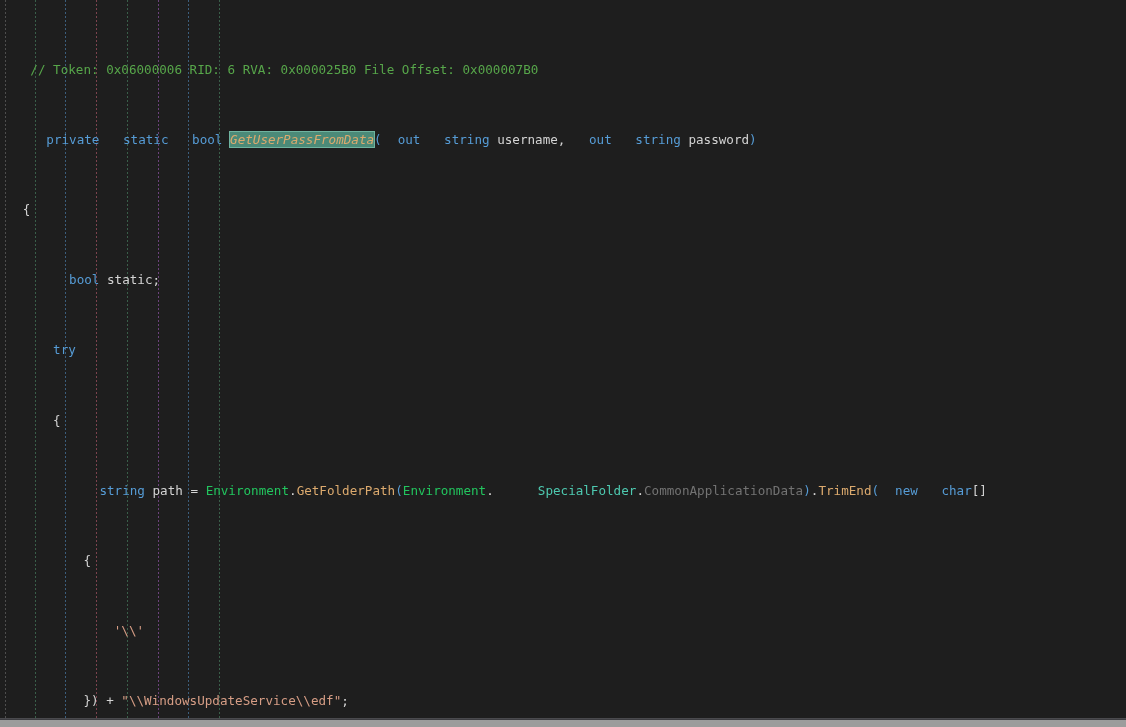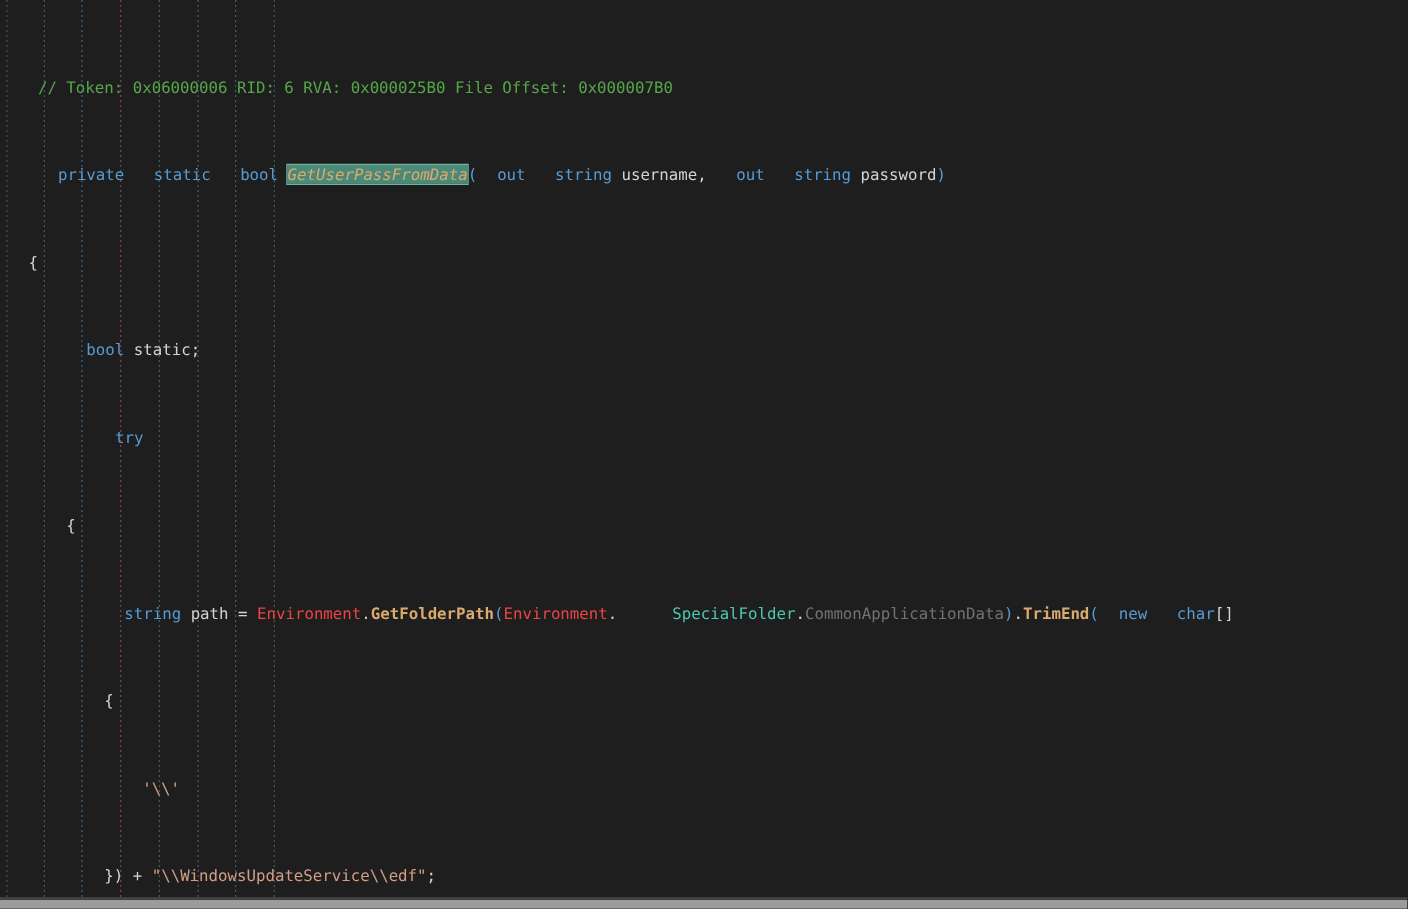--- a/index.html
+++ b/index.html
@@ -33,23 +33,23 @@
     letter-spacing:0px;
     white-space:pre;
     color:#d4d4d4;
   }
   .ln { height:17.55px; white-space:pre; }
   .ind { display:inline-block; }
 
   
   .cmt   { color:#57a64a; }
   .kw    { color:#569cd6;margin-left:16px; }          
-  .ctl   { color:#569cd6;margin-left:39px; }
-  .typ   { color:#ef4444; }          
-  .mth   { color:#dcaa6e;font-weight:bold; }          
+  .ctl   { color:#569cd6; }
+  .typ   { color:#22c55e; }          
+  .mth   { color:#dcaa6e; }          
   .enm   { color:#737373; }          
   .prop  { color:#4ec9b0;margin-left:44px; }          
   .str   { color:#d69d85; }
   .var   { color:#d4d4d4; font-weight:normal; }
   .punc  { color:#d4d4d4; }
   .par1  { color:#569cd6; }
 
   .selname {
     background:#4b8a78;
     color:#dcaa6e;

